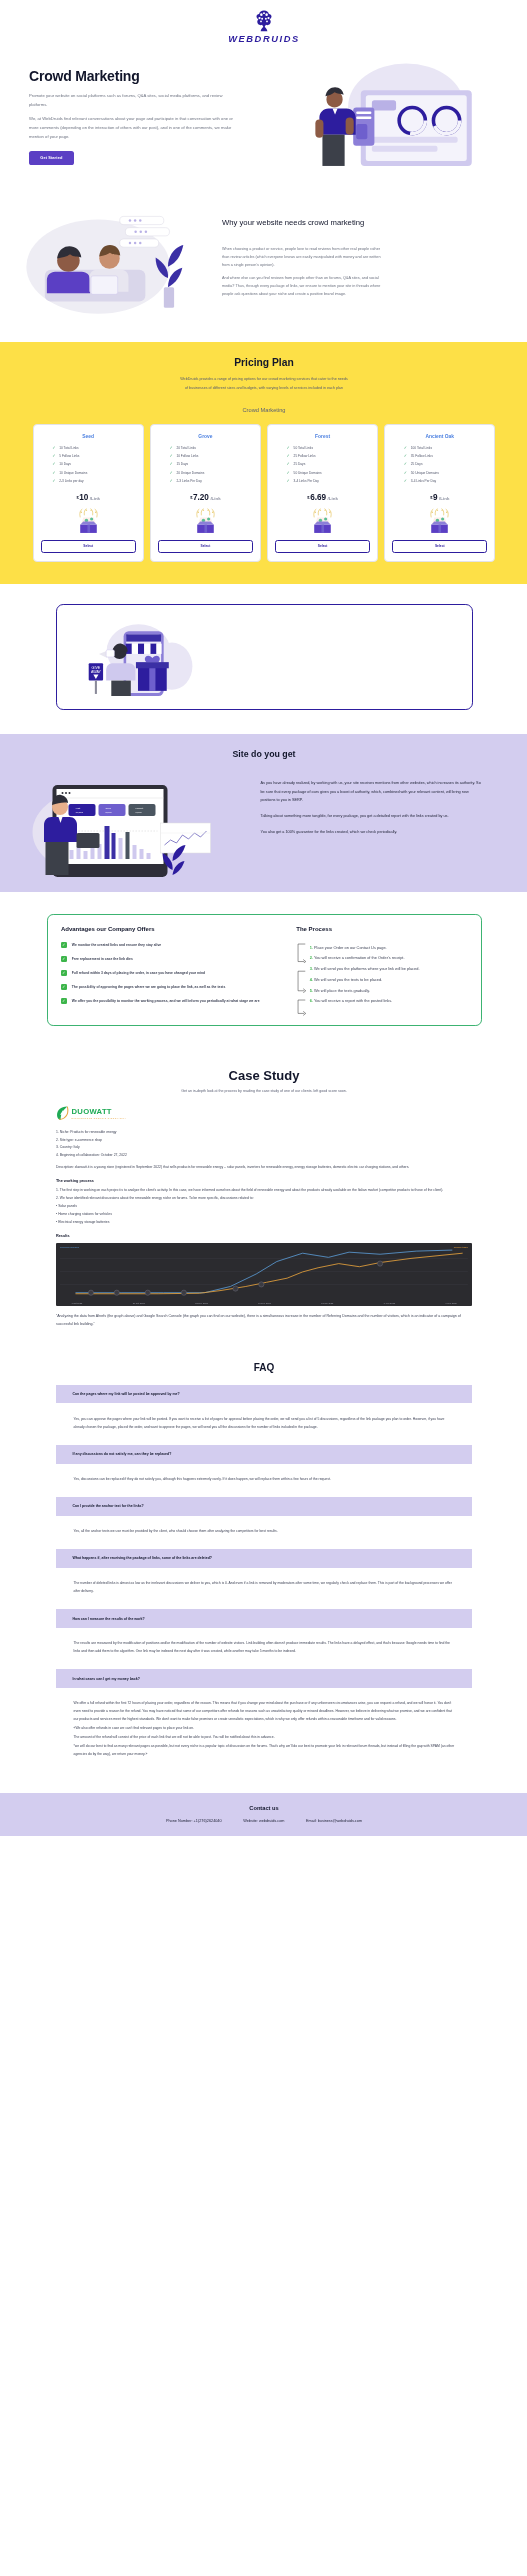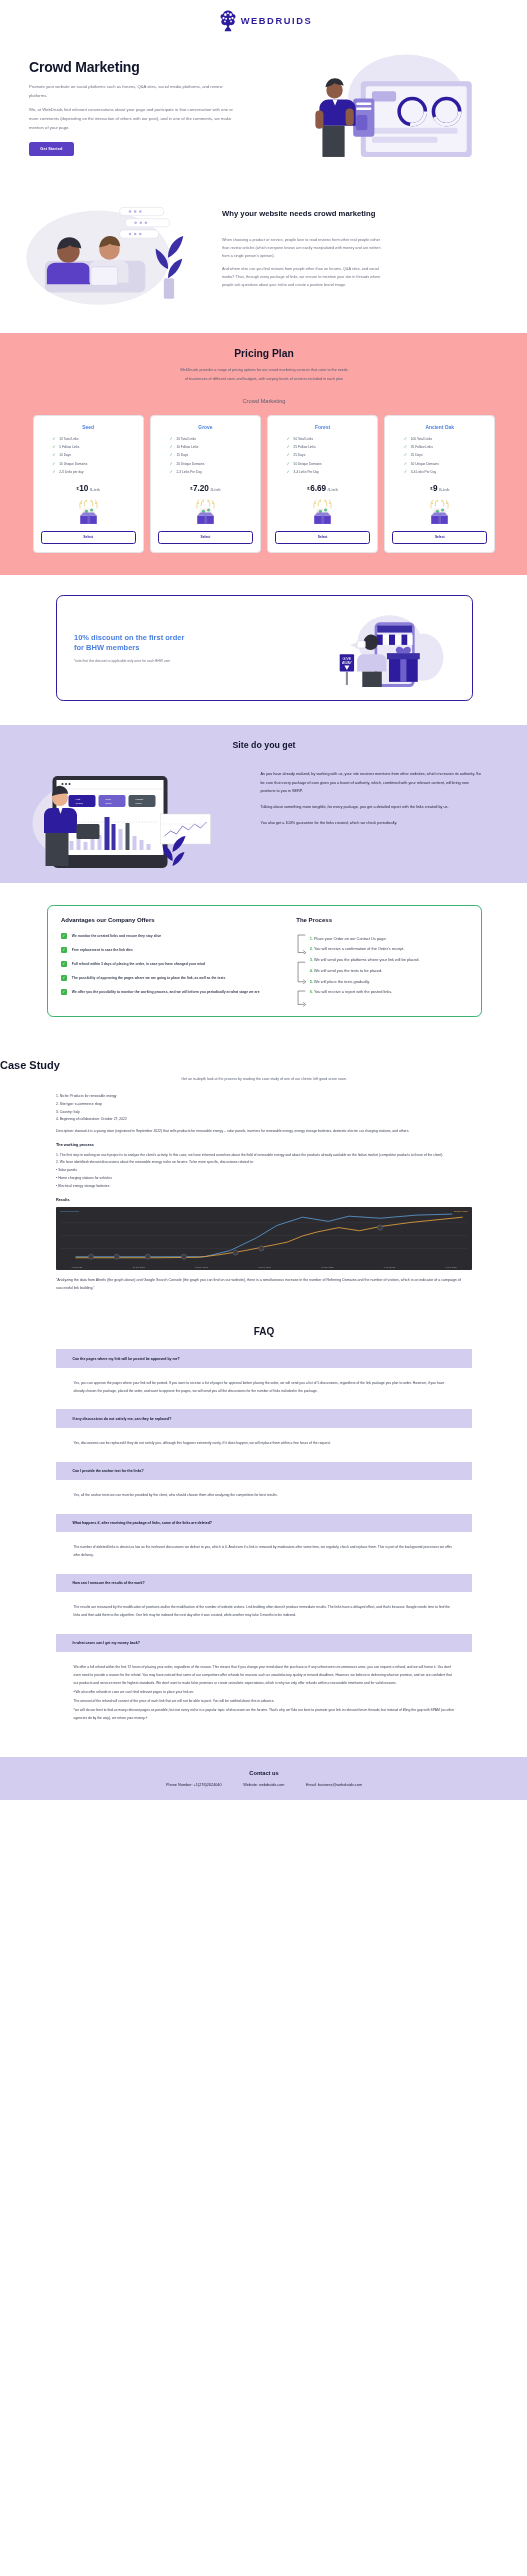--- a/index.html
+++ b/index.html
@@ -8,45 +8,45 @@
     font-family: "Liberation Sans", sans-serif;
     background: #ffffff;
     color: #1b1f33;
     width: 528px;
     overflow-x: hidden;
   }
   .page { width: 528px; position: relative; }
 
   
   .site-header { padding: 9.3px 0 7.2px; text-align: center; background:#fff; }
-  .logo-wrap { display: inline-flex; flex-direction: row; align-items: center; gap: 1px; }
+  .logo-wrap { display: inline-flex; flex-direction: column; align-items: center; gap: 1px; font-style: italic; }
   .logo-mark { width: 24px; height: 24px; }
   .logo-word { font-size: 9.3px; font-weight: 800; letter-spacing: 1.6px; color: #2d1d9e; }
 
   
   .hero { display: flex; align-items: flex-start; padding: 9.3px 0 13.4px; }
   .hero-left { width: 268px; padding-left: 29px; padding-top: 7.2px; }
   .hero-title { font-size: 14px; font-weight: 800; letter-spacing: -0.2px; color: #12162b; margin-bottom: 8.2px; }
   .hero-p { font-size: 4.2px; line-height: 2.1; color: #6d7280; margin-bottom: 5.2px; max-width: 206px; }
   .btn-primary {
     display: inline-block; margin-top: 4.1px; background: #5b3fc4; color: #fff;
     border: none; border-radius: 2.6px; font-size: 3.9px; font-weight: 700;
     padding: 4.6px 11.3px; cursor: pointer; letter-spacing: 0.1px;
   }
   .hero-right { flex: 1; position: relative; height: 111px; }
 
   
   .why { display: flex; align-items: center; padding: 15.5px 0 23px; }
   .why-left { width: 222px; position: relative; height: 118px; }
   .why-right { width: 306px; padding-right: 31px; }
-  .sec-title { font-size: 7.7px; font-weight: 700; line-height: 1.45; color: #12162b; margin-bottom: 17px; }
+  .sec-title { font-size: 7.7px; font-weight: 400; line-height: 1.45; color: #12162b; margin-bottom: 17px; }
   .why-p { font-size: 3.8px; line-height: 2.15; color: #6d7280; margin-bottom: 4.6px; max-width: 165px; }
 
   
-  .pricing { background: #fca5a5; padding: 15.5px 0 21.6px; }
+  .pricing { background: #fde047; padding: 15.5px 0 21.6px; }
   .pricing-title { text-align: center; font-size: 10.3px; font-weight: 800; color: #12162b; margin-bottom: 7.2px; }
   .pricing-sub { text-align: center; font-size: 3.7px; line-height: 2.3; color: #555a6e; max-width: 319px; margin: 0 auto; }
   .pricing-cat { text-align: center; font-size: 5.7px; color: #5a5f73; margin: 14.4px 0 11.3px; }
   .plan-row { display: flex; justify-content: center; gap: 6.2px; padding: 0 17.5px; }
   .plan-card {
     width: 111px; background: #fff; border: 0.5px solid #e3e3e8; border-radius: 4px;
     padding: 9.3px 7.2px 8.2px; display: flex; flex-direction: column; align-items: center;
   }
   .plan-name { font-size: 4.9px; font-weight: 700; color: #4a7fe0; margin-bottom: 6.7px; }
   .plan-feats { width: 100%; padding-left: 11.3px; }
@@ -98,21 +98,21 @@
   }
   .adv-t { font-size: 3.4px; line-height: 1.85; color: #3e4356; font-weight: 600; }
   .proc-list { position: relative; padding-left: 13.4px; }
   .proc-item { display: block; margin-bottom: 1.5px; }
   .proc-num { color: #3cb54a; font-weight: 600; }
   .proc-t { font-size: 3.9px; line-height: 1.6; color: #3e4356; }
   .bracket { position: absolute; left: 0; width: 10.3px; }
 
   
   .case { padding: 17.5px 0 15.5px; }
-  .case-title { text-align: left; font-size: 11px; font-weight: 800; color: #12162b; margin-bottom: 5.2px; }
+  .case-title { text-align: center; font-size: 13px; font-weight: 800; color: #12162b; margin-bottom: 5.2px; }
   .case-lead { text-align: center; font-size: 3.6px; color: #5a5f73; margin-bottom: 12.4px; }
   .case-body { padding: 0 56px; }
   .duowatt { display: flex; align-items: center; gap: 2.1px; margin-bottom: 7.2px; }
   .duowatt-leaf { width: 13.4px; height: 16.5px; position: relative; }
   .duowatt-name { font-size: 7.7px; font-weight: 800; color: #1faa55; letter-spacing: 0.3px; line-height: 1; }
   .duowatt-sub { font-size: 1.9px; color: #e8a33d; letter-spacing: 0.6px; margin-top: 1px; }
   .case-line { font-size: 3.4px; color: #3e4356; line-height: 2.3; }
   .case-sub { font-size: 3.8px; font-weight: 800; color: #12162b; margin: 7.2px 0 4.1px; }
   .case-p { font-size: 3.4px; color: #3e4356; line-height: 2.3; }
   .chart-box { margin: 5.2px 0 7.2px; background: #2b2b2f; border-radius: 1px; padding: 3.1px 4.1px 2.1px; position: relative; height: 63px; }
@@ -448,27 +448,20 @@
   <path d="M12 32l6-6h20l6 6z" fill="#8c7fd8"></path>
   <rect x="26" y="32" width="5" height="16" fill="#6e5fcd"></rect>
 </svg></div>
      <button class="btn-select">Select</button>
         </div>
       </div>
   </section>
 
   <section class="discount-wrap">
     <div class="discount-card">
-      <div class="discount-left">
-        <div class="discount-title">
-          <span>10% discount on the first order</span><br>
-          <span>for BHW members</span>
-        </div>
-        <div class="discount-note">*note that this discount is applicable only once for each BHW user</div>
-      </div>
       <div class="discount-right">
         <svg viewBox="0 0 250 150" width="129" height="77" aria-hidden="true">
           <ellipse cx="125" cy="62" rx="62" ry="52" fill="#e9e6f5"></ellipse>
           <ellipse cx="190" cy="92" rx="40" ry="46" fill="#e9e6f5"></ellipse>
           <rect x="96" y="24" width="78" height="126" rx="10" fill="#8c7fd8"></rect>
           <rect x="101" y="30" width="68" height="114" rx="6" fill="#ece9f8"></rect>
           <rect x="101" y="30" width="68" height="14" fill="#3b2fa5"></rect>
           <g fill="#2d1d9e">
             <rect x="100" y="48" width="12" height="20"></rect>
               <rect x="124" y="48" width="12" height="20"></rect>
@@ -616,20 +609,33 @@
             <div class="proc-item"><span class="proc-t"><span class="proc-num">6.</span><span> You will receive a report with the posted links.</span></span></div>
           </div>
       </div>
     </div>
   </section>
 
   <section class="case">
     <h2 class="case-title">Case Study</h2>
     <p class="case-lead">Get an in-depth look at the process by reading the case study of one of our clients. left good score soon.</p>
     <div class="case-body">
+      <div class="duowatt">
+        <span class="duowatt-leaf">
+          <svg viewBox="0 0 26 32" width="13.4" height="16.5" aria-hidden="true">
+            <path d="M22 3C9 3 2 10 2 20c0 5 3 9 7 9 0-14 6-20 13-26z" fill="#1faa55"></path>
+            <path d="M22 3c2 8 1 17-6 22-3 2-7 3-10 2" fill="none" stroke="#e8a33d" stroke-width="2"></path>
+            <path d="M14 9l-6 10h4l-2 8 7-11h-4z" fill="#fff"></path>
+          </svg>
+        </span>
+        <span>
+          <span class="duowatt-name">DUOWATT</span>
+          <span class="duowatt-sub" style="display:block">DISTRIBUTORE  ENERGIE  RINNOVABILI</span>
+        </span>
+      </div>
       <div id="case-facts">
           <p class="case-line">1. Niche: Products for renewable energy</p>
           <p class="case-line">2. Site type: e-commerce shop</p>
           <p class="case-line">3. Country: Italy</p>
           <p class="case-line">4. Beginning of collaboration: October 27, 2022</p>
         </div>
       <p class="case-p" style="margin-top:4.1px">Description: duowatt.it is a young store (registered in September 2022) that sells products for renewable energy – solar panels, inverters for renewable energy, energy storage batteries, domestic electric car charging stations, and others.</p>
       <h4 class="case-sub">The working process</h4>
       <div id="case-process">
           <p class="case-p">1. The first step in working on each project is to analyze the client's activity. In this case, we have informed ourselves about the field of renewable energy and about the products already available on the Italian market (competitor products to those of the client).</p>

